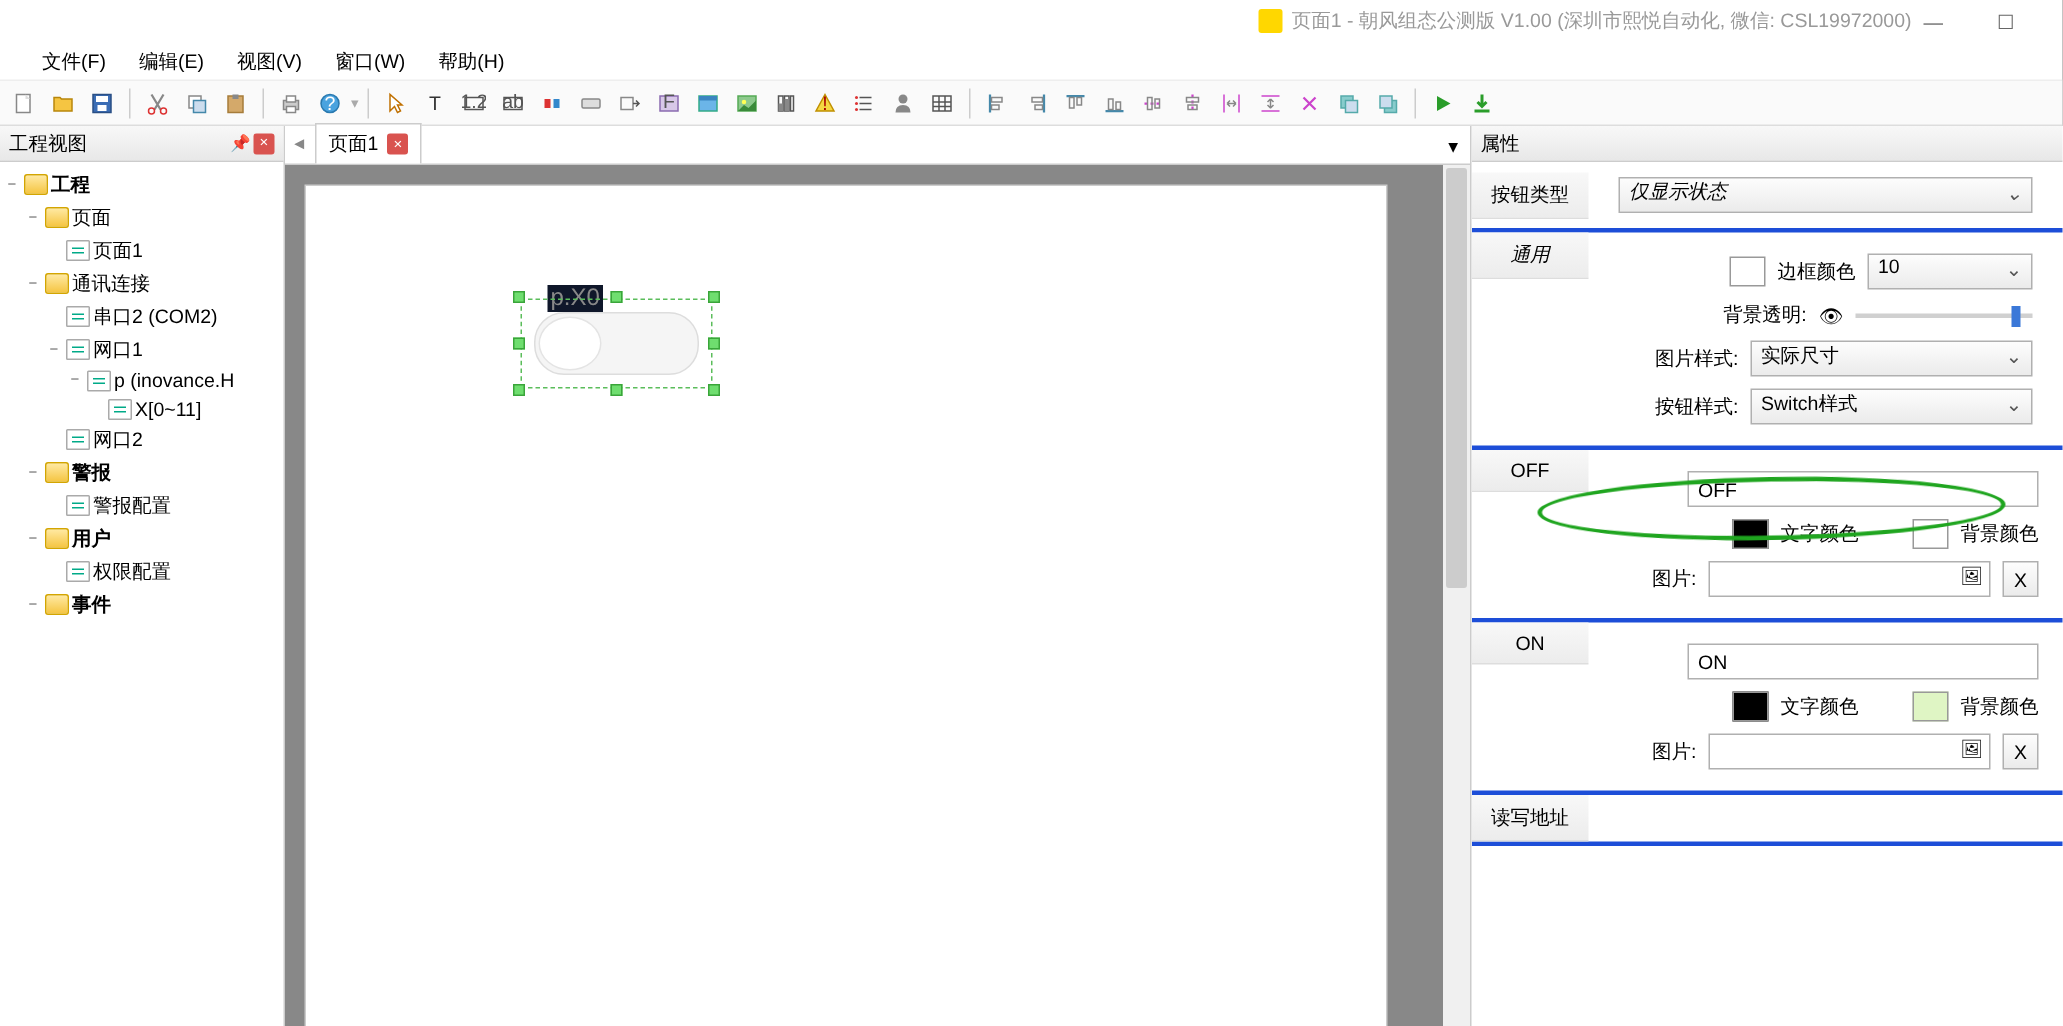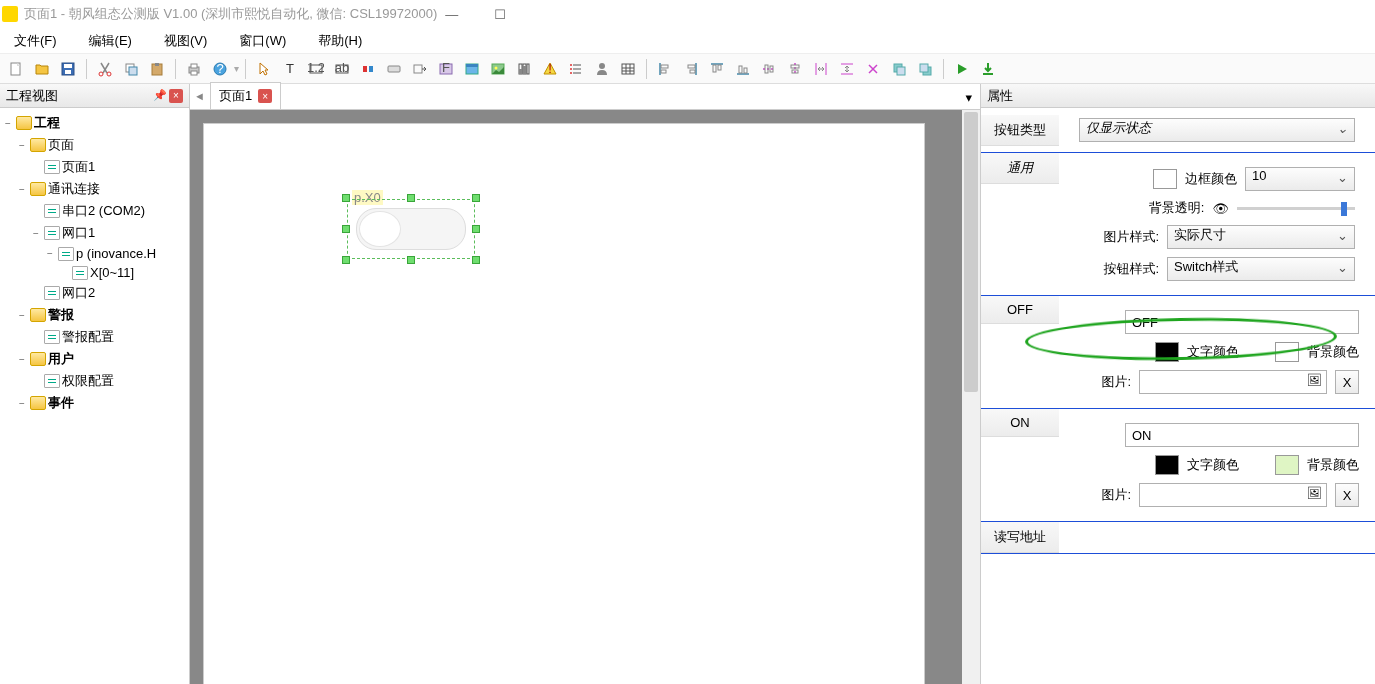--- a/index.html
+++ b/index.html
@@ -1,24 +1,24 @@
 <!DOCTYPE html>
 <html><head>
 <meta charset="utf-8">
 <style>
 * { margin: 0; padding: 0; box-sizing: border-box; font-family: "Microsoft YaHei", sans-serif; font-size: 13px; }
 body { background: #fff; overflow: hidden; }
 
-.titlebar { height: 28px; display: flex; align-items: center; padding: 0 2px; color: #999; justify-content: flex-start; }
+.titlebar { height: 28px; display: flex; align-items: center; padding: 0 24px; color: #999; justify-content: flex-end; }
 .titlebar-left { display: flex; align-items: center; gap: 6px; }
 .titlebar-icon { width: 16px; height: 16px; background: #ffd700; border-radius: 2px; }
 .window-controls { display: flex; gap: 20px; color: #666; }
 .win-btn { cursor: pointer; padding: 2px 8px; }
 
-.menubar { height: 26px; display: flex; align-items: center; padding: 0 4px; gap: 12px; border-bottom: 1px solid #eee; }
+.menubar { height: 26px; display: flex; align-items: center; padding: 0 18px; gap: 2px; border-bottom: 1px solid #eee; }
 .menu-item { padding: 4px 10px; cursor: pointer; }
 
 .toolbar { height: 30px; display: flex; align-items: center; padding: 2px 4px; gap: 2px; border-bottom: 1px solid #ddd; background: #fafafa; }
 .tb-btn { width: 24px; height: 24px; display: flex; align-items: center; justify-content: center; cursor: pointer; border-radius: 2px; }
 .tb-sep { width: 1px; height: 20px; background: #ccc; margin: 0 4px; }
 
 .main-area { display: flex; height: calc(100vh - 84px); }
 
 .left-panel { width: 190px; border-right: 1px solid #ccc; display: flex; flex-direction: column; background: #fff; }
 .panel-header { height: 24px; background: linear-gradient(#f8f8f8,#e8e8e8); border-bottom: 1px solid #ccc; display: flex; align-items: center; justify-content: space-between; padding: 0 6px; font-size: 12px; }
@@ -48,26 +48,26 @@
 .scrollbar-v { position: absolute; right: 0; top: 0; bottom: 0; width: 18px; background: #f0f0f0; }
 .scrollbar-v-thumb { position: absolute; top: 2px; left: 2px; right: 2px; height: 280px; background: #ccc; border-radius: 2px; }
 .canvas { position: absolute; left: 14px; top: 14px; width: 720px; height: 560px; background: #fff; box-shadow: 0 0 0 1px #ccc; }
 
 .selection { position: absolute; left: 138px; top: 70px; width: 138px; height: 70px; }
 .sel-border { position: absolute; inset: 5px; border: 1px dashed #5bbd5b; }
 .sel-handle { position: absolute; width: 8px; height: 8px; background: #6fde6f; border: 1px solid #3aa53a; }
 .h-tl { left: 0; top: 0; } .h-tc { left: 50%; top: 0; transform: translateX(-50%); } .h-tr { right: 0; top: 0; }
 .h-ml { left: 0; top: 50%; transform: translateY(-50%); } .h-mr { right: 0; top: 50%; transform: translateY(-50%); }
 .h-bl { left: 0; bottom: 0; } .h-bc { left: 50%; bottom: 0; transform: translateX(-50%); } .h-br { right: 0; bottom: 0; }
-.sel-label { position: absolute; top: -4px; left: 10px; font-size: 13px; color: #888; background: #fef9c3; padding: 0 2px; }
+.sel-label { position: absolute; top: -4px; left: 23px; font-size: 16px; color: #888; background: #0f172a; padding: 0 2px; }
 .switch-widget { position: absolute; inset: 14px; background: #f5f5f5; border-radius: 20px; border: 1px solid #ddd; }
 .switch-knob { position: absolute; left: 2px; top: 2px; bottom: 2px; width: 42px; background: #fff; border-radius: 50%; border: 1px solid #e4e4e4; }
 
 .right-panel { width: 395px; border-left: 1px solid #ccc; background: #fff; display: flex; flex-direction: column; overflow: auto; }
-.prop-section { border-bottom: 1px solid #1d4ed8; }
+.prop-section { border-bottom: 3px solid #1d4ed8; }
 .prop-header { background: linear-gradient(#f8f8f8,#ececec); padding: 6px 12px; font-size: 13px; border-bottom: 1px solid #ddd; }
 .prop-row { display: flex; align-items: center; margin: 8px 0; gap: 8px; justify-content: flex-end; }
 .prop-label { text-align: right; min-width: 62px; }
 .prop-select { flex: 0 0 188px; height: 24px; border: 1px solid #b0b0b0; background: linear-gradient(#fdfdfd,#ebebeb); padding: 0 22px 0 6px; position: relative; cursor: pointer; }
 .prop-select::after { content: "⌄"; position: absolute; right: 6px; top: 2px; color: #555; }
 .prop-select.wide { flex: 0 0 188px; font-style: italic; }
 .color-swatch { width: 24px; height: 20px; border: 1px solid #999; display: inline-block; }
 .sw-black { background: #000; }
 .sw-white { background: #fff; }
 .sw-lime { background: #dff5c4; }

